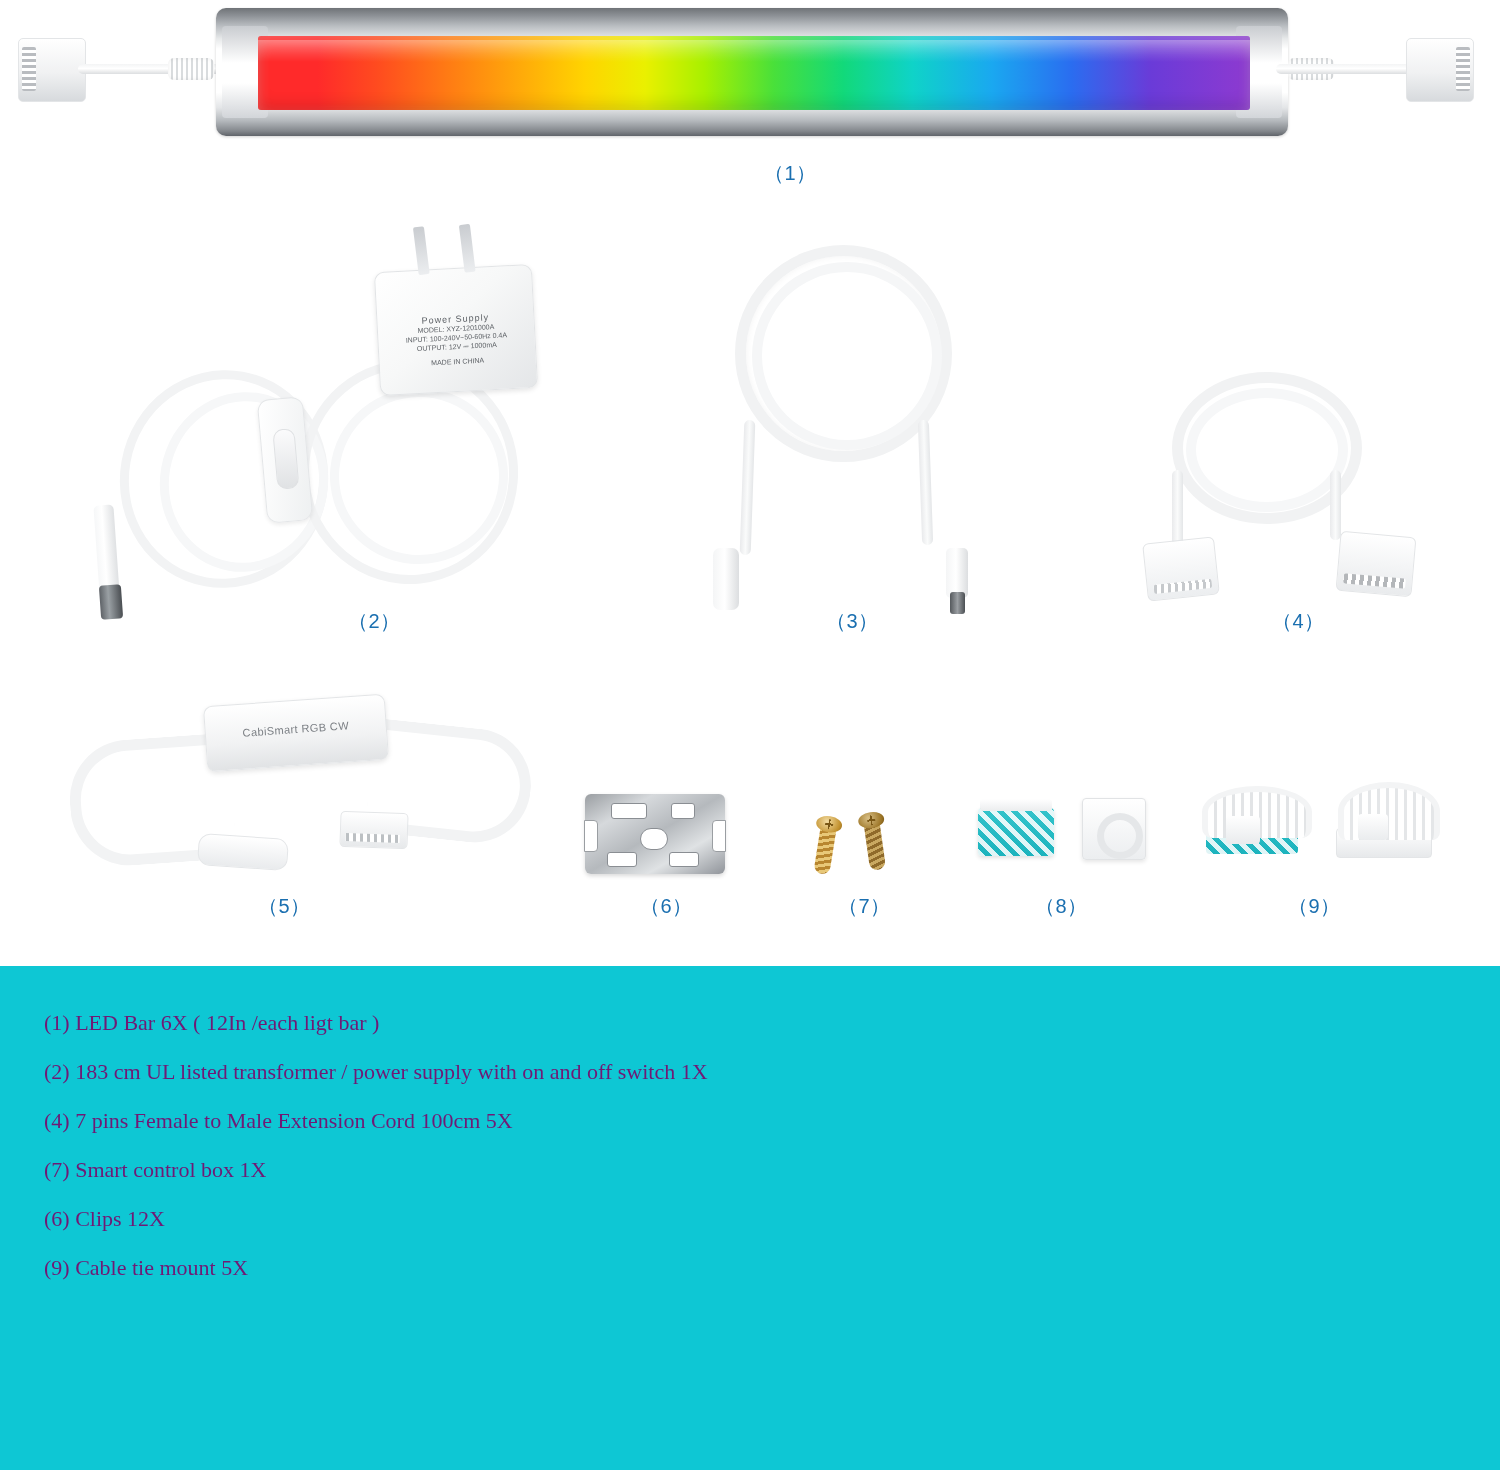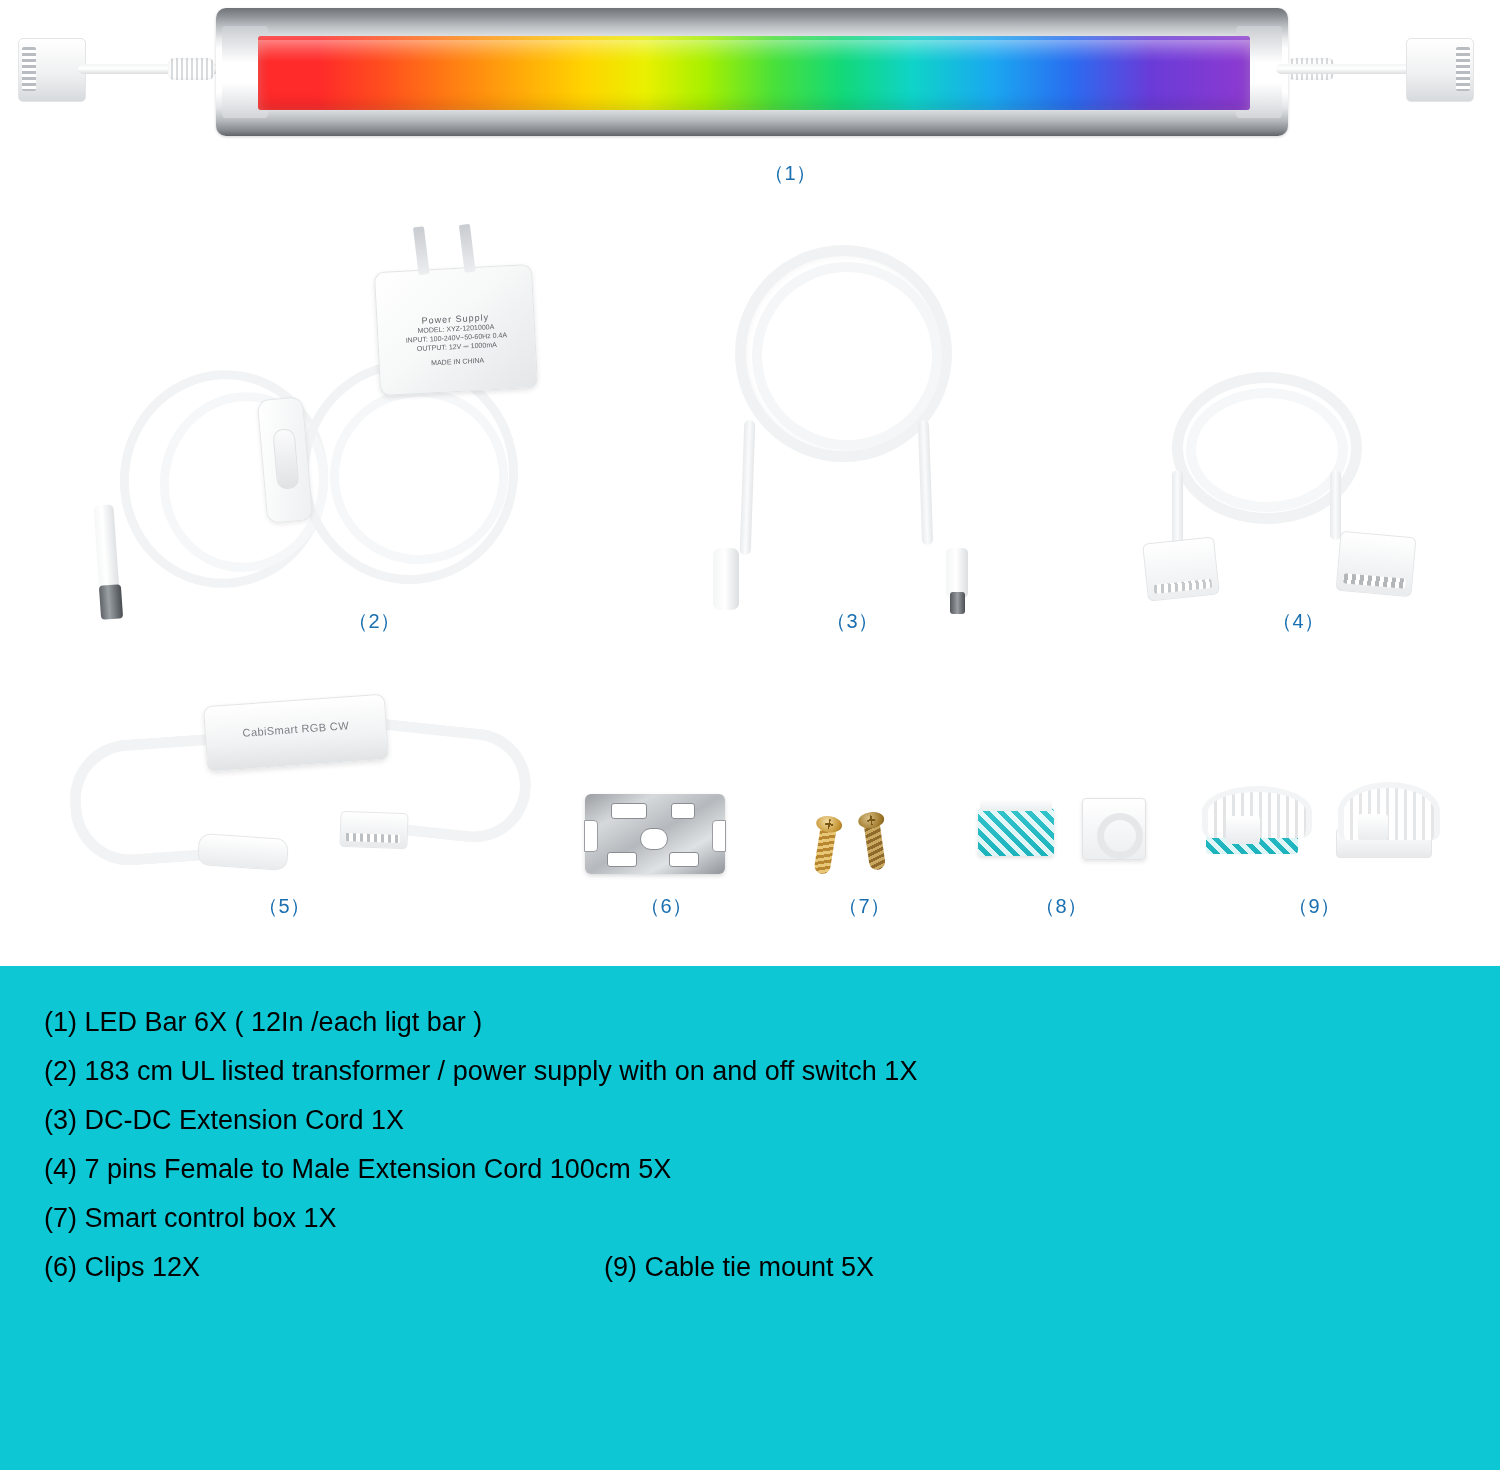--- a/index.html
+++ b/index.html
@@ -527,29 +527,30 @@
   }
   #box-title {
     font-size: 40px;
     font-weight: bold;
     color: #ffffff;
     letter-spacing: 0.5px;
     margin: 0 0 14px 0;
     font-family: "Liberation Sans", sans-serif;
   }
   .box-line {
-    font-size: 27px;
-    color: #000000;
+    font-size: 22px;
+    color: #701a75;
     line-height: 49px;
-    font-family: Liberation Sans, sans-serif;
+    font-family: Liberation Serif, serif;
     white-space: nowrap;
   }
   .two-col {
     display: flex;
     width: 100%;
+    flex-direction: column;
   }
   .two-col .col-left { width: 560px; }
   .two-col .col-right { width: 700px; }
 </style>
 </head>
 <body>
 
 <div class="stage">
 
   <div class="abs" id="led-bar-group">
@@ -680,21 +681,20 @@
       <div class="band"></div>
       <div class="buckle"></div>
     </div>
   </div>
   <div class="caption" style="left:1288px; top:893px;">（9）</div>
 
   <div id="in-the-box">
 
     <div class="box-line">(1) LED Bar 6X ( 12In /each ligt bar )</div>
     <div class="box-line">(2) 183 cm UL listed transformer / power supply with on and off switch 1X</div>
-    <div class="box-line">(3) DC-DC Extension Cord 1X</div>
     <div class="box-line">(4) 7 pins Female to Male Extension Cord 100cm 5X</div>
     <div class="box-line">(7) Smart control box 1X</div>
 
     <div class="two-col">
       <div class="col-left">
         <div class="box-line">(6) Clips 12X</div>
       </div>
       <div class="col-right">
         <div class="box-line">(9) Cable tie mount 5X</div>
       </div>

